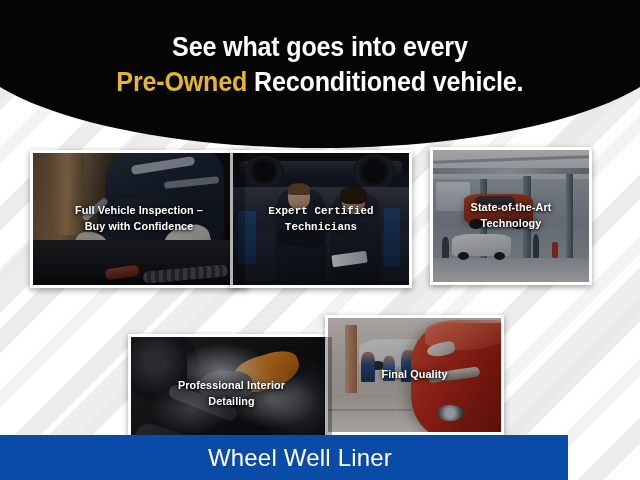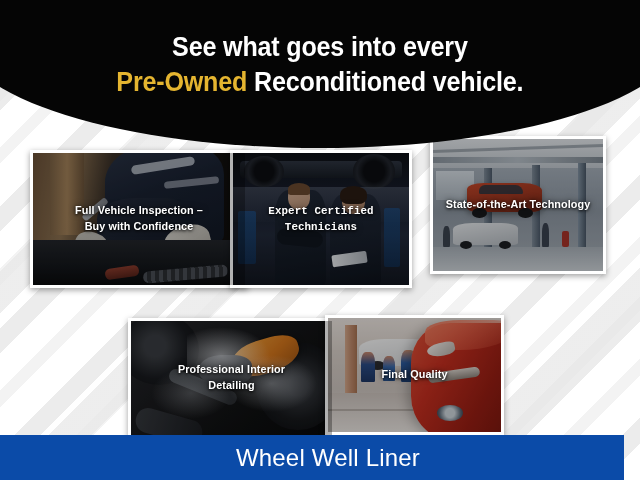--- a/index.html
+++ b/index.html
@@ -105,23 +105,23 @@
     text-shadow:0 1px 3px rgba(0,0,0,.95), 0 0 7px rgba(0,0,0,.8);
     padding:0 5px;
     z-index:5;
     transform-origin:center;
   }
   .card-caption span{ display:block; transform:scaleX(.94); }
 
   
   #card-1 { left:30px;  top:150px; width:218px; height:138px; }
   #card-2 { left:230px; top:150px; width:182px; height:138px;font-family:Liberation Mono, monospace; }
-  #card-3 { left:430px; top:136px; width:176px; height:138px; }
-  
-  #card-4 { left:128px; top:318px; width:207px; height:120px; }
+  #card-3 { left:430px; top:147px; width:162px; height:138px; }
+  
+  #card-4 { left:128px; top:334px; width:207px; height:120px; }
   #card-5 { left:325px; top:315px; width:179px; height:120px; }
 
   
   .scene { position:absolute; inset:0; }
   .ovl-dark{ position:absolute; inset:0; background:rgba(0,0,0,.30); z-index:4;}
 
   
   .s1-bg{ position:absolute; inset:0;
     background:linear-gradient(100deg,#6b5138 0%,#8a7050 18%,#3b3128 34%,#191613 58%,#0d0c0b 100%); }
   .s1-pillar{ position:absolute; left:8%; top:0; width:16%; height:62%;
@@ -286,21 +286,21 @@
   .s5-grille{ position:absolute; right:12%; top:46%; width:30%; height:9%;
     background:linear-gradient(180deg,#d9d2cb,#8e867e); border-radius:6px; transform:rotate(-8deg);}
   .s5-fog{ position:absolute; right:22%; bottom:10%; width:15%; height:14%;
     background:radial-gradient(circle at 50% 50%,#cfd7dd 30%,#5b6a78 70%,#2b3540 100%);
     border-radius:50%;}
 
   
   .footer {
     position:absolute;
     left:0; bottom:0;
-    width:624px; height:45px;
+    width:568px; height:45px;
     background:#0b4ba8;
     display:flex; align-items:center; justify-content:center;
     z-index:6;
     padding-left:32px;
   }
   .footer-title {
     color:#ffffff;
     font-size:24px;
     font-weight:normal;
     letter-spacing:.2px;

